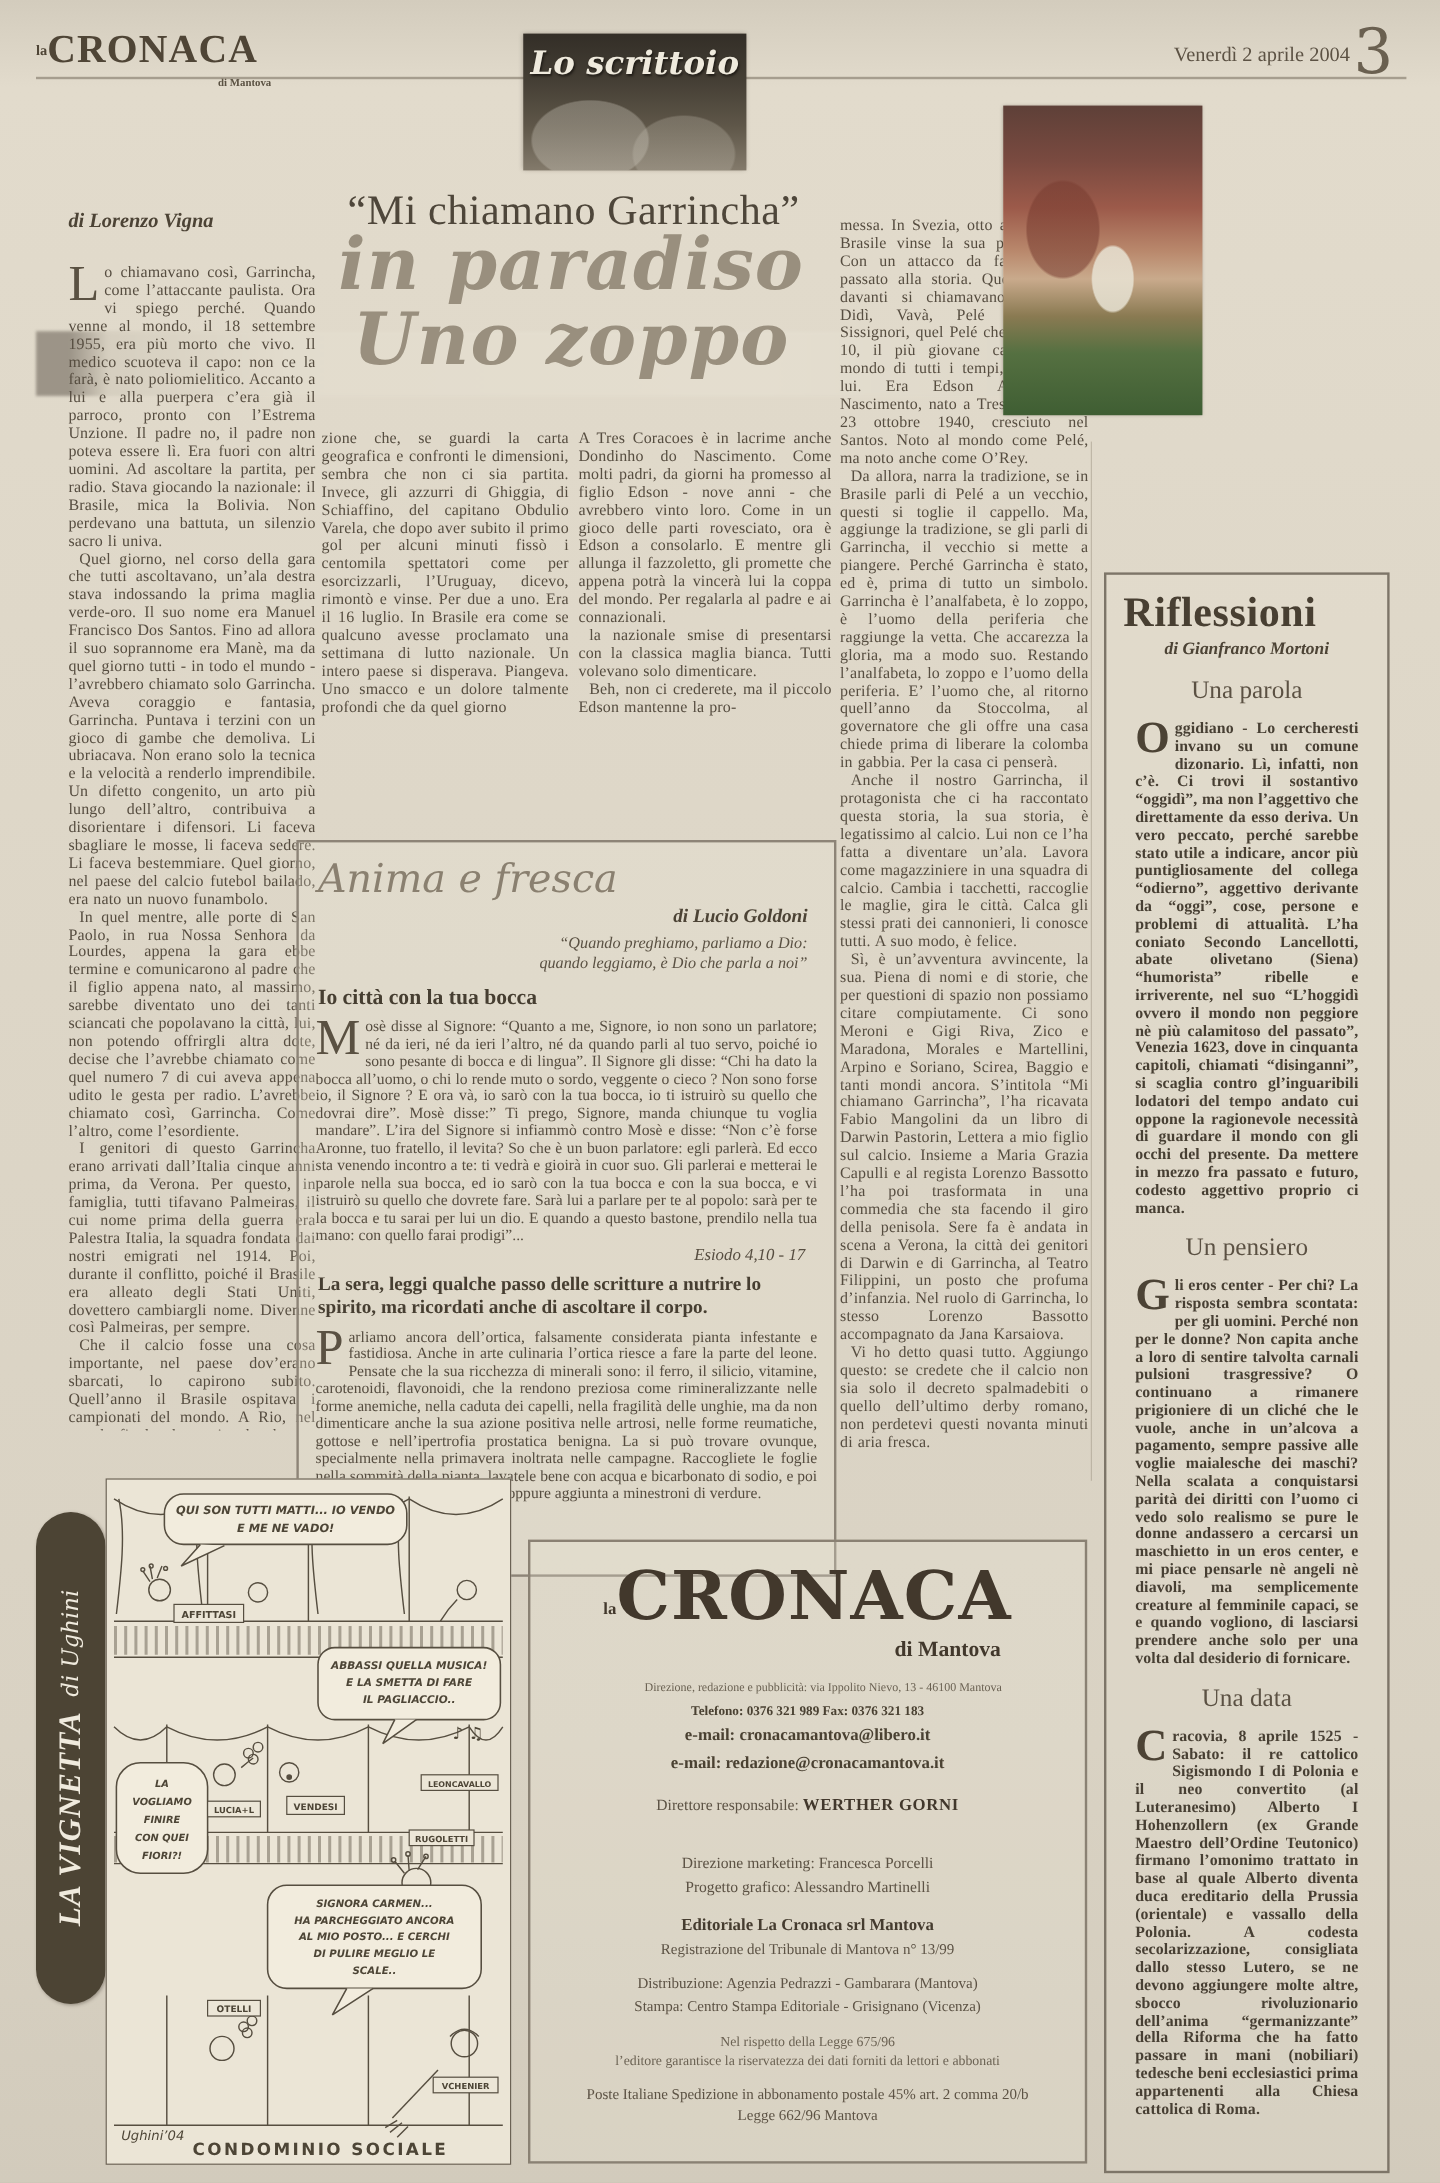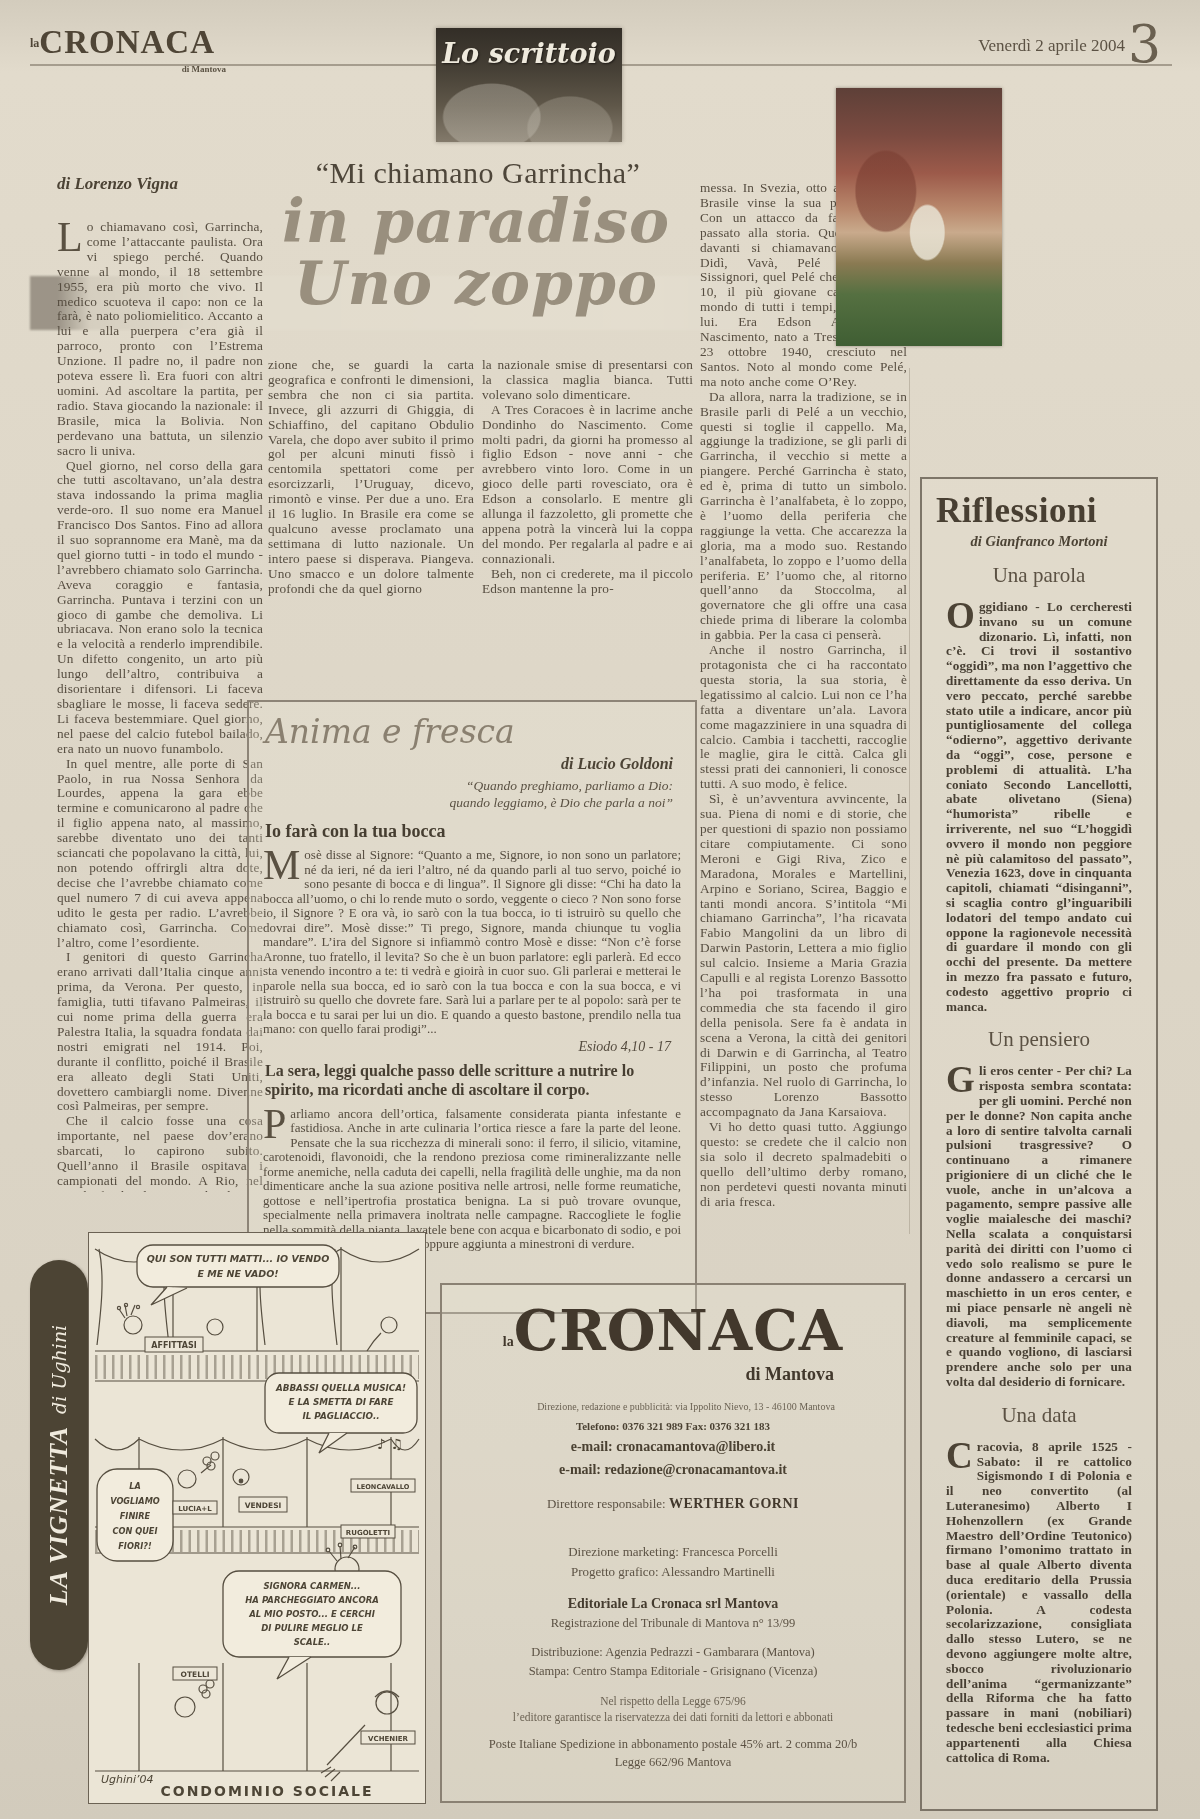--- a/index.html
+++ b/index.html
@@ -27,21 +27,21 @@
   .photo-right{left:836px;top:88px;width:166px;height:258px;z-index:2;
     background:
       radial-gradient(ellipse at 55% 56%, rgba(232,227,212,.85) 0 13%, transparent 14%),
       radial-gradient(ellipse at 30% 40%, rgba(120,60,48,.55) 0 18%, transparent 19%),
       linear-gradient(180deg,#5e4038 0%,#7a4a40 18%,#9c5a4a 33%,#b9886c 47%,#c9aa8c 56%,#8a7a52 68%,#557041 80%,#3f5e33 100%);
     box-shadow:0 0 3px rgba(70,60,50,.5);}
   .band{left:30px;top:276px;width:972px;height:54px;opacity:.6;filter:blur(1.2px);
     background:linear-gradient(90deg,#6f675c 0,#6f675c 28px,#cfc8b9 60px,#e4decf 210px,#e7e1d3 62%,#d8d2c3 100%);}
   
   .byline1{left:57px;top:174px;width:210px;font-size:17px;font-weight:bold;font-style:italic;color:#4c4335;}
-  .kicker{left:252px;top:156px;width:452px;text-align:center;font-size:30px;color:#4e463a;letter-spacing:.5px;}
+  .kicker{left:252px;top:156px;width:452px;text-align:center;font-size:35px;color:#4e463a;letter-spacing:.5px;}
   .headline{left:246px;top:190px;width:460px;text-align:center;
     font-family:"DejaVu Serif",serif;font-style:italic;font-weight:bold;
     font-size:60px;line-height:62px;color:#998f7e;letter-spacing:1px;}
   .coltext{font-size:13.3px;line-height:14.9px;text-align:justify;color:#564d40;
     letter-spacing:.15px;word-spacing:.6px;overflow:hidden;}
   .coltext p.para{margin:0;text-indent:9px;}
   .coltext p.para:first-child{text-indent:0;}
   .dropcap::first-letter{float:left;font-size:42px;line-height:32px;padding:1px 4px 0 0;color:#5a5142;}
   .col1{left:57px;top:220px;width:206px;height:972px;}
   .col2{left:268px;top:358px;width:206px;height:338px;}
@@ -126,41 +126,41 @@
       <p class="para dropcap">Lo chiamavano così, Garrincha, come l’attaccante paulista. Ora vi spiego perché. Quando venne al mondo, il 18 settembre 1955, era più morto che vivo. Il medico scuoteva il capo: non ce la farà, è nato poliomielitico. Accanto a lui e alla puerpera c’era già il parroco, pronto con l’Estrema Unzione. Il padre no, il padre non poteva essere lì. Era fuori con altri uomini. Ad ascoltare la partita, per radio. Stava giocando la nazionale: il Brasile, mica la Bolivia. Non perdevano una battuta, un silenzio sacro li univa.</p>
       <p class="para">Quel giorno, nel corso della gara che tutti ascoltavano, un’ala destra stava indossando la prima maglia verde-oro. Il suo nome era Manuel Francisco Dos Santos. Fino ad allora il suo soprannome era Manè, ma da quel giorno tutti - in todo el mundo - l’avrebbero chiamato solo Garrincha. Aveva coraggio e fantasia, Garrincha. Puntava i terzini con un gioco di gambe che demoliva. Li ubriacava. Non erano solo la tecnica e la velocità a renderlo imprendibile. Un difetto congenito, un arto più lungo dell’altro, contribuiva a disorientare i difensori. Li faceva sbagliare le mosse, li faceva sedere. Li faceva bestemmiare. Quel giorno, nel paese del calcio futebol bailado, era nato un nuovo funambolo.</p>
       <p class="para">In quel mentre, alle porte di San Paolo, in rua Nossa Senhora da Lourdes, appena la gara ebbe termine e comunicarono al padre che il figlio appena nato, al massimo, sarebbe diventato uno dei tanti sciancati che popolavano la città, lui, non potendo offrirgli altra dote, decise che l’avrebbe chiamato come quel numero 7 di cui aveva appena udito le gesta per radio. L’avrebbe chiamato così, Garrincha. Come l’altro, come l’esordiente.</p>
       <p class="para">I genitori di questo Garrincha erano arrivati dall’Italia cinque anni prima, da Verona. Per questo, in famiglia, tutti tifavano Palmeiras, il cui nome prima della guerra era Palestra Italia, la squadra fondata dai nostri emigrati nel 1914. Poi, durante il conflitto, poiché il Brasile era alleato degli Stati Uniti, dovettero cambiargli nome. Divenne così Palmeiras, per sempre.</p>
       <p class="para">Che il calcio fosse una cosa importante, nel paese dov’erano sbarcati, lo capirono subito. Quell’anno il Brasile ospitava i campionati del mondo. A Rio, nel match finale, la nazionale doveva affrontare l’Uruguay. Buona formazione ma una na-</p>
     </div>
   <div class="abs coltext col2">
       <p class="para">zione che, se guardi la carta geografica e confronti le dimensioni, sembra che non ci sia partita. Invece, gli azzurri di Ghiggia, di Schiaffino, del capitano Obdulio Varela, che dopo aver subito il primo gol per alcuni minuti fissò i centomila spettatori come per esorcizzarli, l’Uruguay, dicevo, rimontò e vinse. Per due a uno. Era il 16 luglio. In Brasile era come se qualcuno avesse proclamato una settimana di lutto nazionale. Un intero paese si disperava. Piangeva. Uno smacco e un dolore talmente profondi che da quel giorno</p>
     </div>
   <div class="abs coltext col3">
+      <p class="para">A Tres Coracoes è in lacrime anche Dondinho do Nascimento. Come molti padri, da giorni ha promesso al figlio Edson - nove anni - che avrebbero vinto loro. Come in un gioco delle parti rovesciato, ora è Edson a consolarlo. E mentre gli allunga il fazzoletto, gli promette che appena potrà la vincerà lui la coppa del mondo. Per regalarla al padre e ai connazionali.</p>
       <p class="para">la nazionale smise di presentarsi con la classica maglia bianca. Tutti volevano solo dimenticare.</p>
-      <p class="para">A Tres Coracoes è in lacrime anche Dondinho do Nascimento. Come molti padri, da giorni ha promesso al figlio Edson - nove anni - che avrebbero vinto loro. Come in un gioco delle parti rovesciato, ora è Edson a consolarlo. E mentre gli allunga il fazzoletto, gli promette che appena potrà la vincerà lui la coppa del mondo. Per regalarla al padre e ai connazionali.</p>
       <p class="para">Beh, non ci crederete, ma il piccolo Edson mantenne la pro-</p>
     </div>
   <div class="abs coltext col4">
       <p class="para">messa. In Svezia, otto anni dopo, il Brasile vinse la sua prima Rimet. Con un attacco da fare sfracelli, passato alla storia. Quei cinque là davanti si chiamavano Garrincha, Didì, Vavà, Pelé e Zagalo. Sissignori, quel Pelé che giocava col 10, il più giovane campione del mondo di tutti i tempi, era proprio lui. Era Edson Arantes do Nascimento, nato a Tres Coracoes il 23 ottobre 1940, cresciuto nel Santos. Noto al mondo come Pelé, ma noto anche come O’Rey.</p>
       <p class="para">Da allora, narra la tradizione, se in Brasile parli di Pelé a un vecchio, questi si toglie il cappello. Ma, aggiunge la tradizione, se gli parli di Garrincha, il vecchio si mette a piangere. Perché Garrincha è stato, ed è, prima di tutto un simbolo. Garrincha è l’analfabeta, è lo zoppo, è l’uomo della periferia che raggiunge la vetta. Che accarezza la gloria, ma a modo suo. Restando l’analfabeta, lo zoppo e l’uomo della periferia. E’ l’uomo che, al ritorno quell’anno da Stoccolma, al governatore che gli offre una casa chiede prima di liberare la colomba in gabbia. Per la casa ci penserà.</p>
       <p class="para">Anche il nostro Garrincha, il protagonista che ci ha raccontato questa storia, la sua storia, è legatissimo al calcio. Lui non ce l’ha fatta a diventare un’ala. Lavora come magazziniere in una squadra di calcio. Cambia i tacchetti, raccoglie le maglie, gira le città. Calca gli stessi prati dei cannonieri, li conosce tutti. A suo modo, è felice.</p>
       <p class="para">Sì, è un’avventura avvincente, la sua. Piena di nomi e di storie, che per questioni di spazio non possiamo citare compiutamente. Ci sono Meroni e Gigi Riva, Zico e Maradona, Morales e Martellini, Arpino e Soriano, Scirea, Baggio e tanti mondi ancora. S’intitola “Mi chiamano Garrincha”, l’ha ricavata Fabio Mangolini da un libro di Darwin Pastorin, Lettera a mio figlio sul calcio. Insieme a Maria Grazia Capulli e al regista Lorenzo Bassotto l’ha poi trasformata in una commedia che sta facendo il giro della penisola. Sere fa è andata in scena a Verona, la città dei genitori di Darwin e di Garrincha, al Teatro Filippini, un posto che profuma d’infanzia. Nel ruolo di Garrincha, lo stesso Lorenzo Bassotto accompagnato da Jana Karsaiova.</p>
       <p class="para">Vi ho detto quasi tutto. Aggiungo questo: se credete che il calcio non sia solo il decreto spalmadebiti o quello dell’ultimo derby romano, non perdetevi questi novanta minuti di aria fresca.</p>
     </div>
   <div class="abs vrule"></div>
 
   <div class="abs anima">
     <div class="title">Anima e fresca</div>
     <div class="byl">di Lucio Goldoni</div>
     <div class="epi">
       <span style="display:block">“Quando preghiamo, parliamo a Dio:</span>
       <span style="display:block">quando leggiamo, è Dio che parla a noi”</span>
     </div>
-    <div class="sub">Io farà con la tua bocca</div>
+    <div class="sub">Io città con la tua bocca</div>
     <p class="body dropcap">Mosè disse al Signore: “Quanto a me, Signore, io non sono un parlatore; né da ieri, né da ieri l’altro, né da quando parli al tuo servo, poiché io sono pesante di bocca e di lingua”. Il Signore gli disse: “Chi ha dato la bocca all’uomo, o chi lo rende muto o sordo, veggente o cieco ? Non sono forse io, il Signore ? E ora và, io sarò con la tua bocca, io ti istruirò su quello che dovrai dire”. Mosè disse:” Ti prego, Signore, manda chiunque tu voglia mandare”. L’ira del Signore si infiammò contro Mosè e disse: “Non c’è forse Aronne, tuo fratello, il levita? So che è un buon parlatore: egli parlerà. Ed ecco sta venendo incontro a te: ti vedrà e gioirà in cuor suo. Gli parlerai e metterai le parole nella sua bocca, ed io sarò con la tua bocca e con la sua bocca, e vi istruirò su quello che dovrete fare. Sarà lui a parlare per te al popolo: sarà per te la bocca e tu sarai per lui un dio. E quando a questo bastone, prendilo nella tua mano: con quello farai prodigi”...</p>
     <div class="cit">Esiodo 4,10 - 17</div>
     <div class="lead">La sera, leggi qualche passo delle scritture a nutrire lo spirito, ma ricordati anche di ascoltare il corpo.</div>
     <p class="body dropcap">Parliamo ancora dell’ortica, falsamente considerata pianta infestante e fastidiosa. Anche in arte culinaria l’ortica riesce a fare la parte del leone. Pensate che la sua ricchezza di minerali sono: il ferro, il silicio, vitamine, carotenoidi, flavonoidi, che la rendono preziosa come rimineralizzante nelle forme anemiche, nella caduta dei capelli, nella fragilità delle unghie, ma da non dimenticare anche la sua azione positiva nelle artrosi, nelle forme reumatiche, gottose e nell’ipertrofia prostatica benigna. La si può trovare ovunque, specialmente nella primavera inoltrata nelle campagne. Raccogliete le foglie nella sommità della pianta, lavatele bene con acqua e bicarbonato di sodio, e poi consumatela in insalata cruda, oppure aggiunta a minestroni di verdure.</p>
   </div>
 
   <div class="abs rif">
     <div class="title">Riflessioni</div>
     <div class="byl">di Gianfranco Mortoni</div>
     <h3>Una parola</h3>

